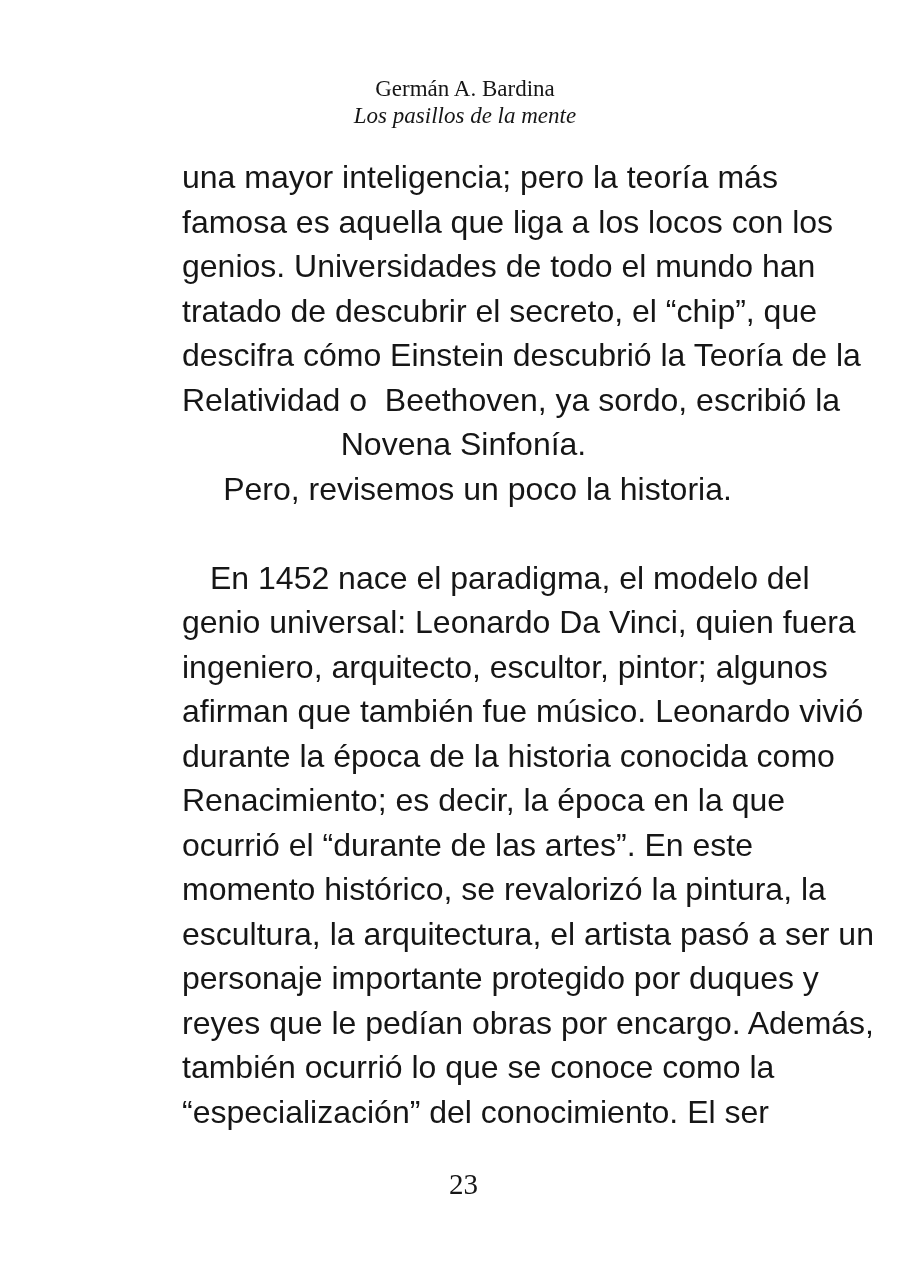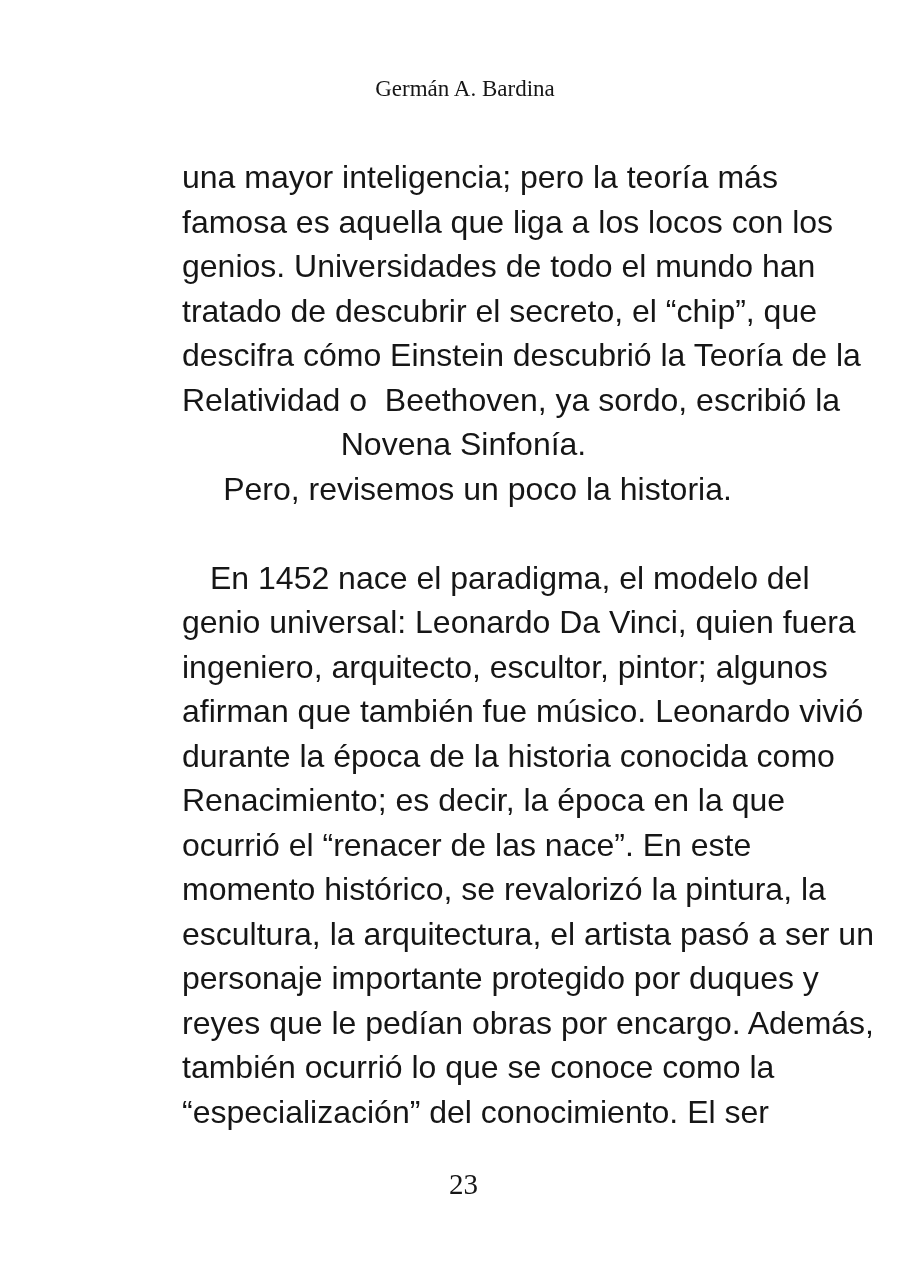--- a/index.html
+++ b/index.html
@@ -67,39 +67,40 @@
     color: #161616;
   }
 </style>
 </head>
 <body>
 
 <div class="page">
 
   <div class="header">
     <div class="author">Germán A. Bardina</div>
+    <div class="book-title">Los pasillos de la mente</div>
   </div>
 
   <div class="body-text" id="body-text">
       <div class="line just">una mayor inteligencia; pero la teoría más</div>
       <div class="line just">famosa es aquella que liga a los locos con los</div>
       <div class="line just">genios. Universidades de todo el mundo han</div>
       <div class="line just">tratado de descubrir el secreto, el “chip”, que</div>
       <div class="line just">descifra cómo Einstein descubrió la Teoría de la</div>
       <div class="line just">Relatividad o&nbsp; Beethoven, ya sordo, escribió la</div>
       <div class="line">Novena Sinfonía.</div>
       <div class="line indent">Pero, revisemos un poco la historia.</div>
       <div class="line blank"></div>
       <div class="line just indent">En 1452 nace el paradigma, el modelo del</div>
       <div class="line just">genio universal: Leonardo Da Vinci, quien fuera</div>
       <div class="line just">ingeniero, arquitecto, escultor, pintor; algunos</div>
       <div class="line just">afirman que también fue músico. Leonardo vivió</div>
       <div class="line just">durante la época de la historia conocida como</div>
       <div class="line just">Renacimiento; es decir, la época en la que</div>
-      <div class="line just">ocurrió el “renacer de las nace”. En este</div>
+      <div class="line just">ocurrió el “durante de las artes”. En este</div>
       <div class="line just">momento histórico, se revalorizó la pintura, la</div>
       <div class="line just">escultura, la arquitectura, el artista pasó a ser un</div>
       <div class="line just">personaje importante protegido por duques y</div>
       <div class="line just">reyes que le pedían obras por encargo. Además,</div>
       <div class="line just">también ocurrió lo que se conoce como la</div>
       <div class="line just">“especialización” del conocimiento. El ser</div>
     </div>
 
   <div class="footer">
     <span>23</span>

